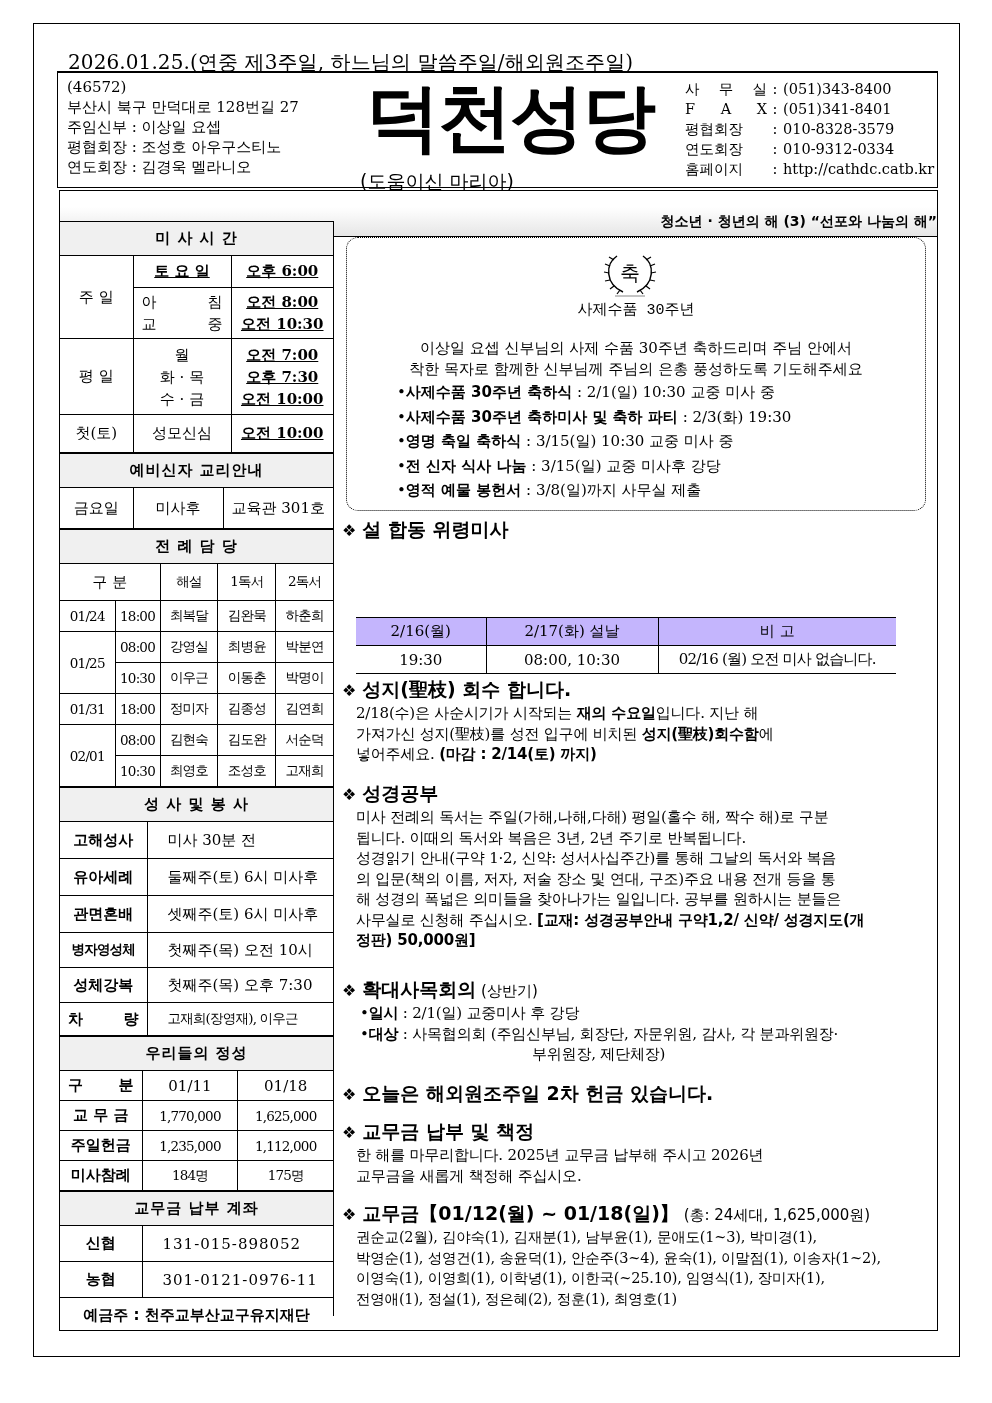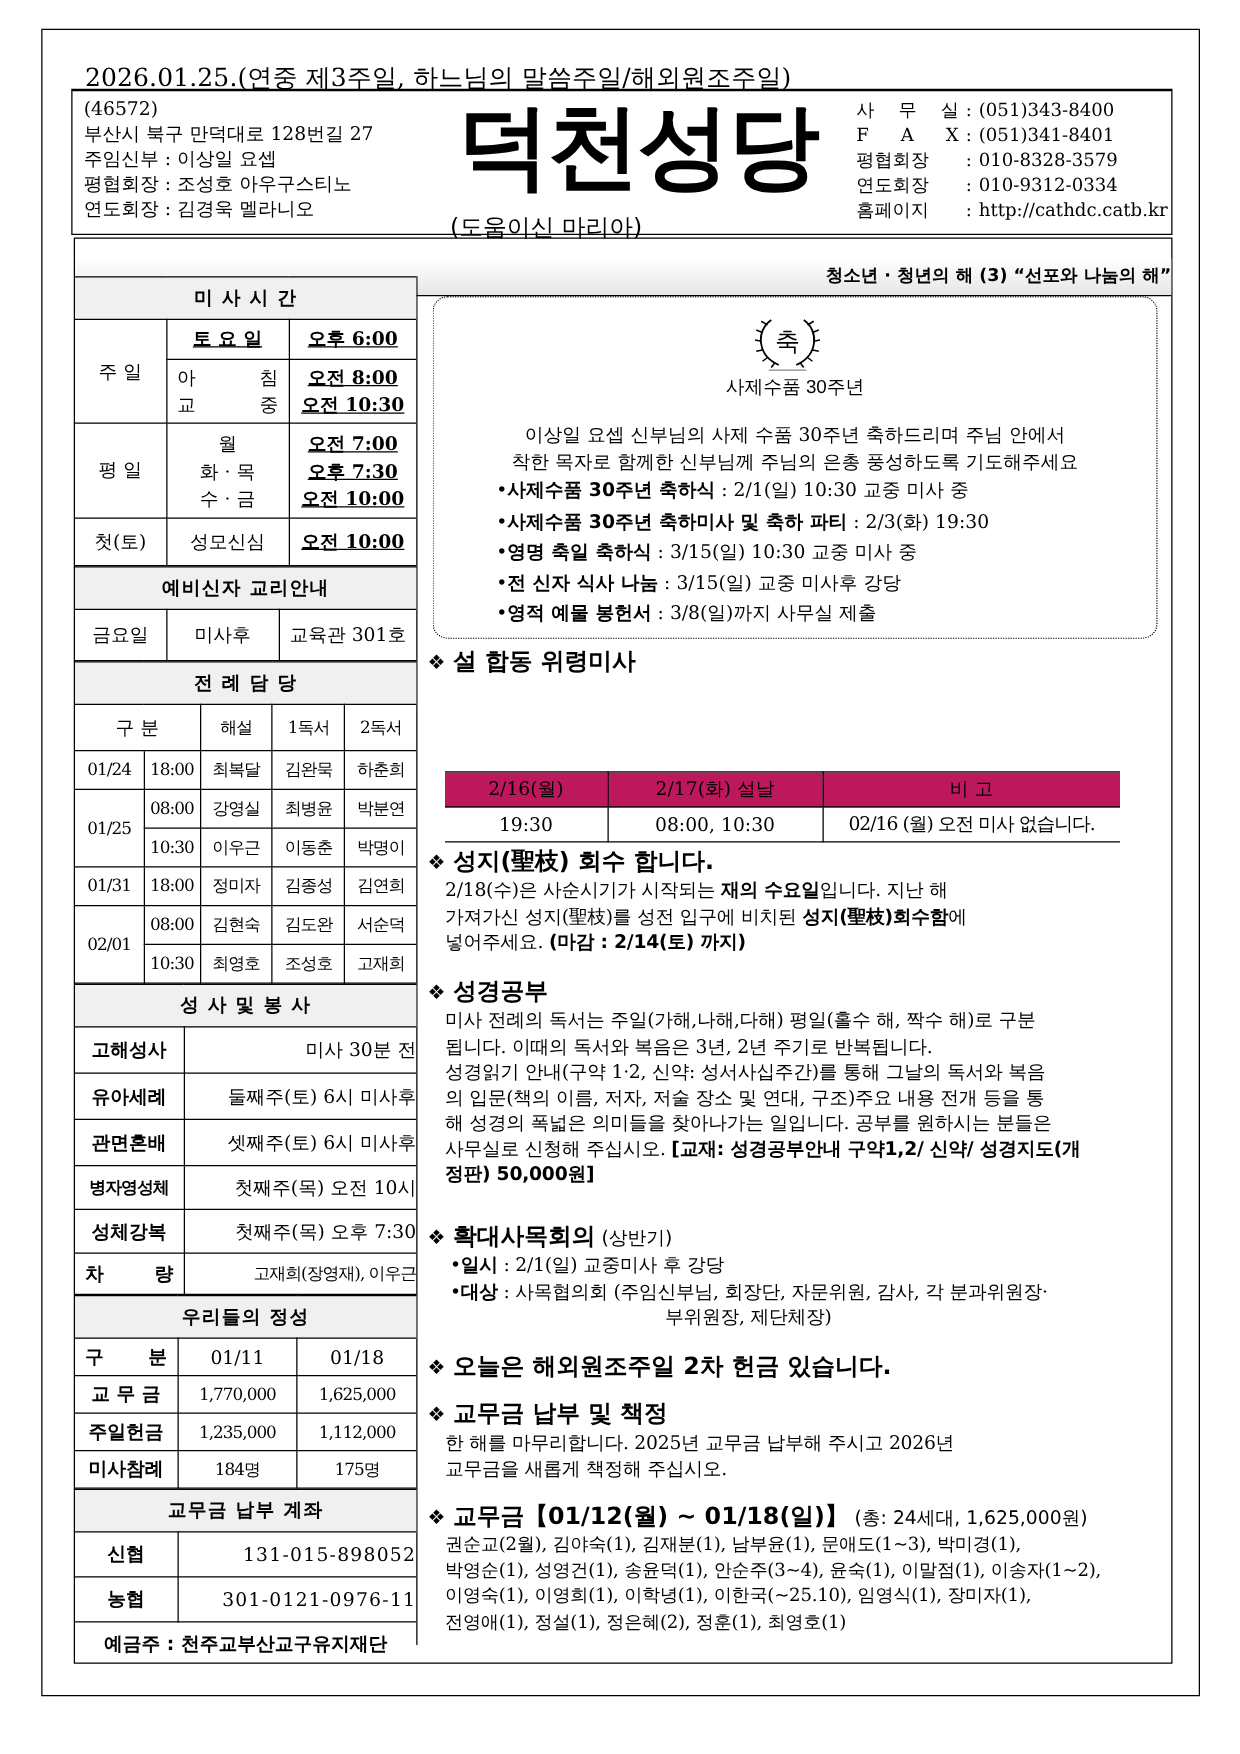--- a/index.html
+++ b/index.html
@@ -21,36 +21,36 @@
   table { border-collapse: collapse; width: 100%; }
   td { border: 1px solid #000; text-align: center; font-size: 15px; padding: 0; }
   .sec-h { background: #f0f0f0; font-family: "DejaVu Sans", sans-serif; font-weight: bold; font-size: 15px; height: 34px; letter-spacing: 1px; }
   .left table td:first-child { border-left: none; }
   .left table td:last-child { border-right: none; }
   .bl { font-family: "DejaVu Sans", sans-serif; font-weight: bold; }
   .u { text-decoration: underline; font-weight: bold; }
   .just { display: flex; justify-content: space-between; padding: 0 8px; }
   .lh22 { line-height: 22px; }
   .cond { font-size: 13.5px; letter-spacing: -0.8px; }
-  .tl { text-align: right; padding-left: 10px; }
+  .tl { text-align: left; padding-left: 20px; }
   .celebrate { position: absolute; left: 12px; top: 16px; width: 580px; height: 274px; border: 1.5px dotted #000; border-radius: 12px; }
   .wreath { position: absolute; left: 252px; top: 10px; width: 62px; height: 50px; }
-  .cel-title { position: absolute; top: 62px; width: 100%; text-align: center; font-family: Liberation Sans, sans-serif; font-size: 15px; }
+  .cel-title { position: absolute; top: 62px; width: 100%; text-align: center; font-family: Liberation Mono, monospace; font-size: 15px; }
   .cel-body { position: absolute; top: 100px; width: 100%; text-align: center; font-size: 15px; line-height: 21px; }
   .cel-list { position: absolute; top: 142px; left: 50px; font-size: 15px; line-height: 24.5px; }
   .cel-list b { font-family: "DejaVu Sans", sans-serif; }
   .sec { position: absolute; left: 8px; width: 580px; }
   .sec-title { font-family: "DejaVu Sans", sans-serif; font-weight: bold; font-size: 19px; line-height: 24px; }
   .sec-title .dia { font-size: 16px; margin-right: 6px; }
   .sec-title .small { font-size: 15px; font-weight: normal; }
   .para { padding-left: 14px; font-size: 15px; line-height: 20.5px; letter-spacing: -0.2px; }
   .para b { font-family: "DejaVu Sans", sans-serif; }
   .seol-table { position: absolute; left: 22px; width: 540px; }
   .seol-table td { font-size: 15px; height: 28px; border-left: 1px solid #000; border-right: 1px solid #000; }
-  .seol-table tr:first-child td { background: #be185d; border-top: 1.5px solid #000; }
+  .seol-table tr:first-child td { background: #c4b5fd; border-top: 1.5px solid #000; }
   .seol-table td:first-child { border-left: none; }
   .seol-table td:last-child { border-right: none; }
 </style>
 </head>
 <body>
 
 <div class="outer"></div>
 
 <div class="dateline">2026.01.25.(연중 제3주일, 하느님의 말씀주일/해외원조주일)</div>
 

